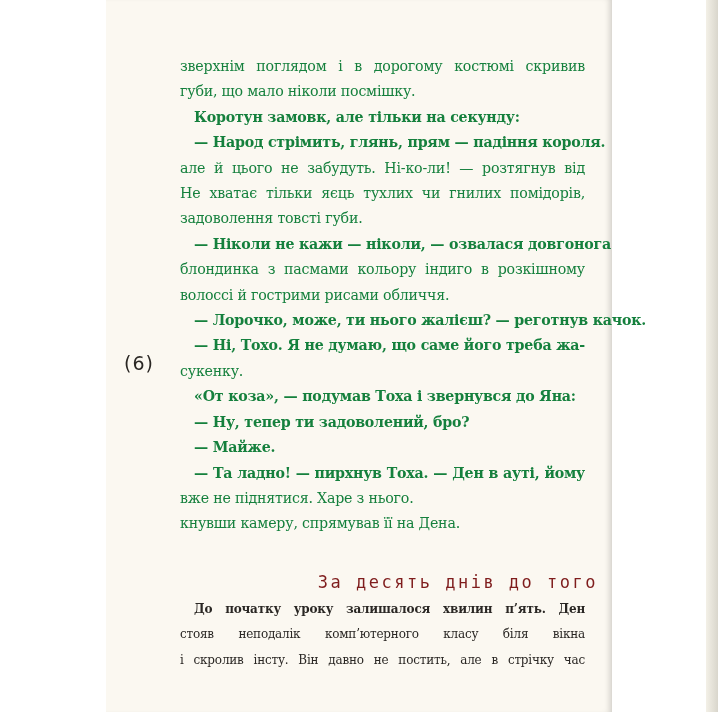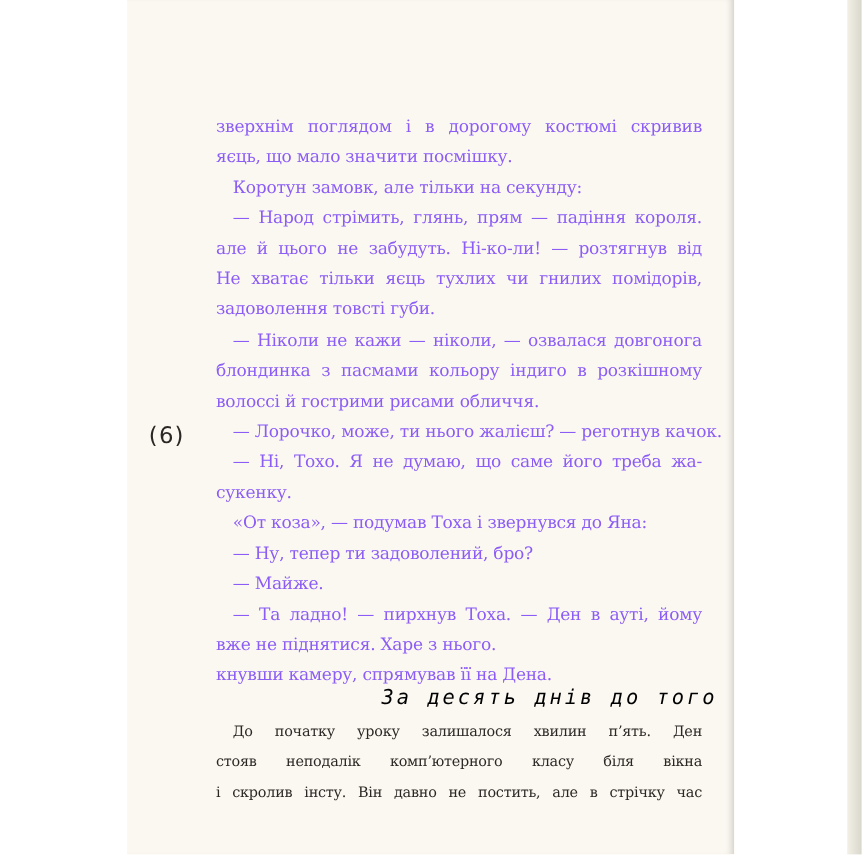--- a/index.html
+++ b/index.html
@@ -27,52 +27,50 @@
       height: 712px;
       background: linear-gradient(to right, #f3f0e7, #d9d6cc);
     }
     .text-block {
       position: absolute;
       left: 74px;
       top: 54px;
       width: 405px;
       font-family: "DejaVu Serif", "Liberation Serif", serif;
       font-size: 14.2px;
-      color: #8b5cf6;
+      color: #15803d;
       line-height: 25.4px;
-      margin-top: 40px;
     }
     .p {
       margin: 0;
       text-align: justify;
       text-align-last: left;
       white-space: nowrap;
       letter-spacing: -0.2px;
     }
     .p.full { text-align-last: justify; }
-    .indent { padding-left: 14px; }
+    .indent { padding-left: 14px; font-weight: bold; }
     .chapter-mark {
       position: absolute;
       left: 18px;
       top: 352px;
       font-family: "DejaVu Sans", sans-serif;
       font-size: 19px;
       color: #2a2724;
       letter-spacing: 1px;
     }
     .heading {
       position: absolute;
       left: 192px;
       top: 572px;
       width: 300px;
       text-align: right;
       font-family: "DejaVu Sans Mono", monospace;
       font-size: 17px;
-      font-style: italic;
-      color: #000000;
+      color: #7f1d1d;
       letter-spacing: 2.5px;
     }
     .text-block-2 {
       position: absolute;
       left: 74px;
       top: 597px;
       width: 405px;
       font-family: "DejaVu Serif", "Liberation Serif", serif;
       font-size: 12px;
       color: #2a2724;
@@ -83,21 +81,21 @@
 <body>
 
 <div class="page">
   <div class="page-edge"></div>
 
   <div class="chapter-mark">(6)</div>
 
   <div class="text-block">
     <div>
       <div class="p full">зверхнім поглядом і в дорогому костюмі скривив</div>
-      <div class="p">яєць, що мало значити посмішку.</div>
+      <div class="p">губи, що мало ніколи посмішку.</div>
     </div>
     <div>
       <div class="p indent">Коротун замовк, але тільки на секунду:</div>
     </div>
     <div>
       <div class="p full indent">— Народ стрімить, глянь, прям — падіння короля.</div>
       <div class="p full">але й цього не забудуть. Ні-ко-ли! — розтягнув від</div>
       <div class="p full">Не хватає тільки яєць тухлих чи гнилих помідорів,</div>
       <div class="p">задоволення товсті губи.</div>
     </div>

